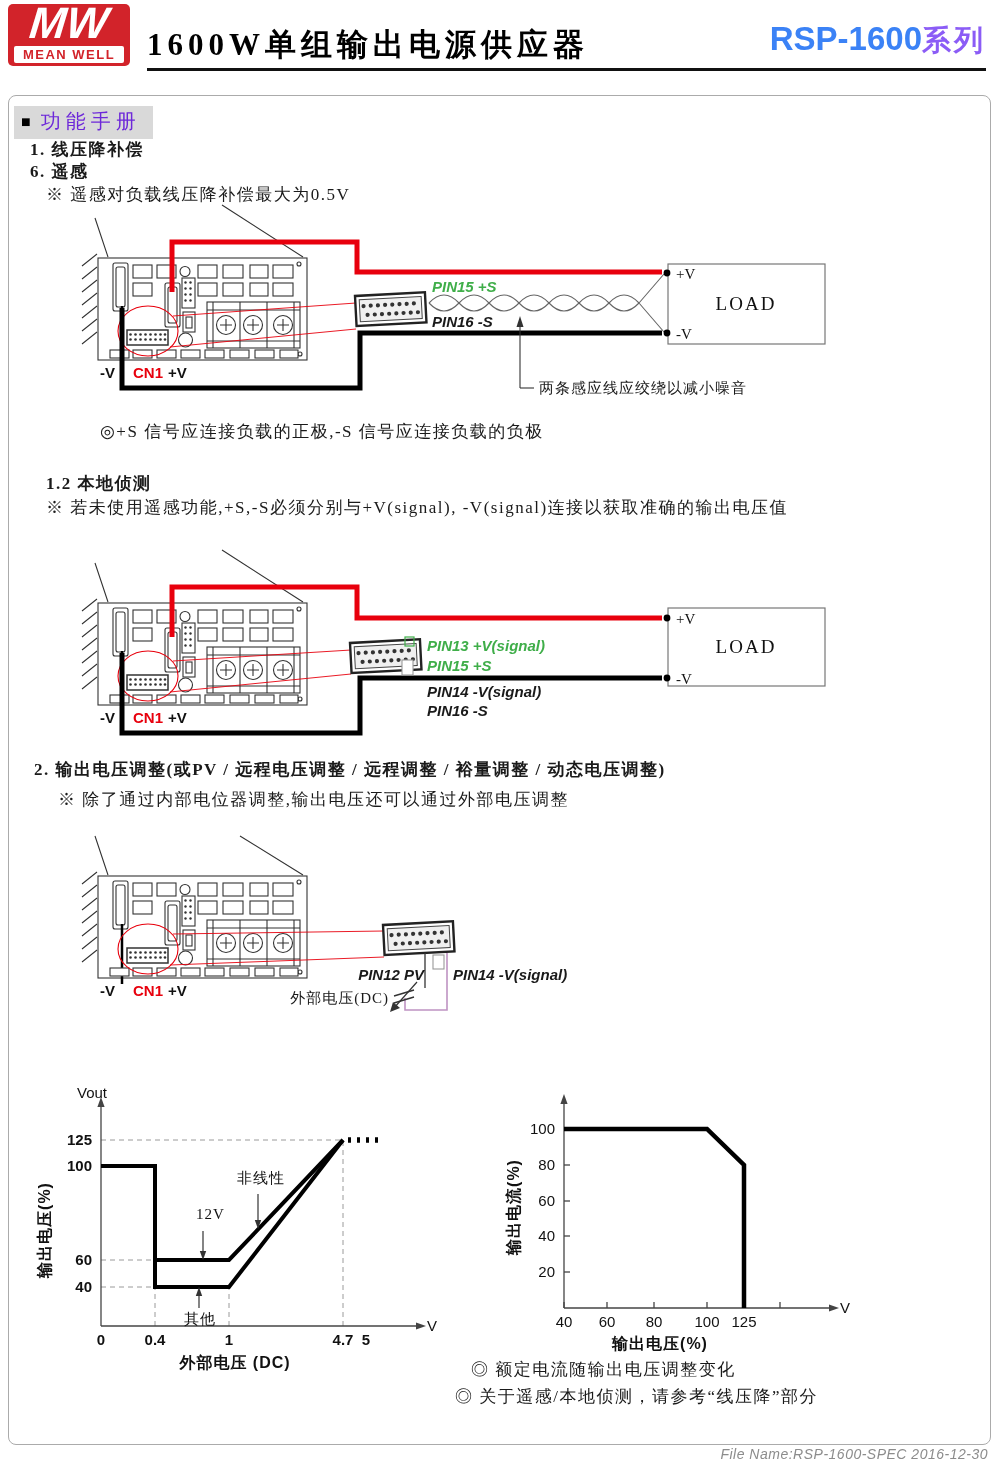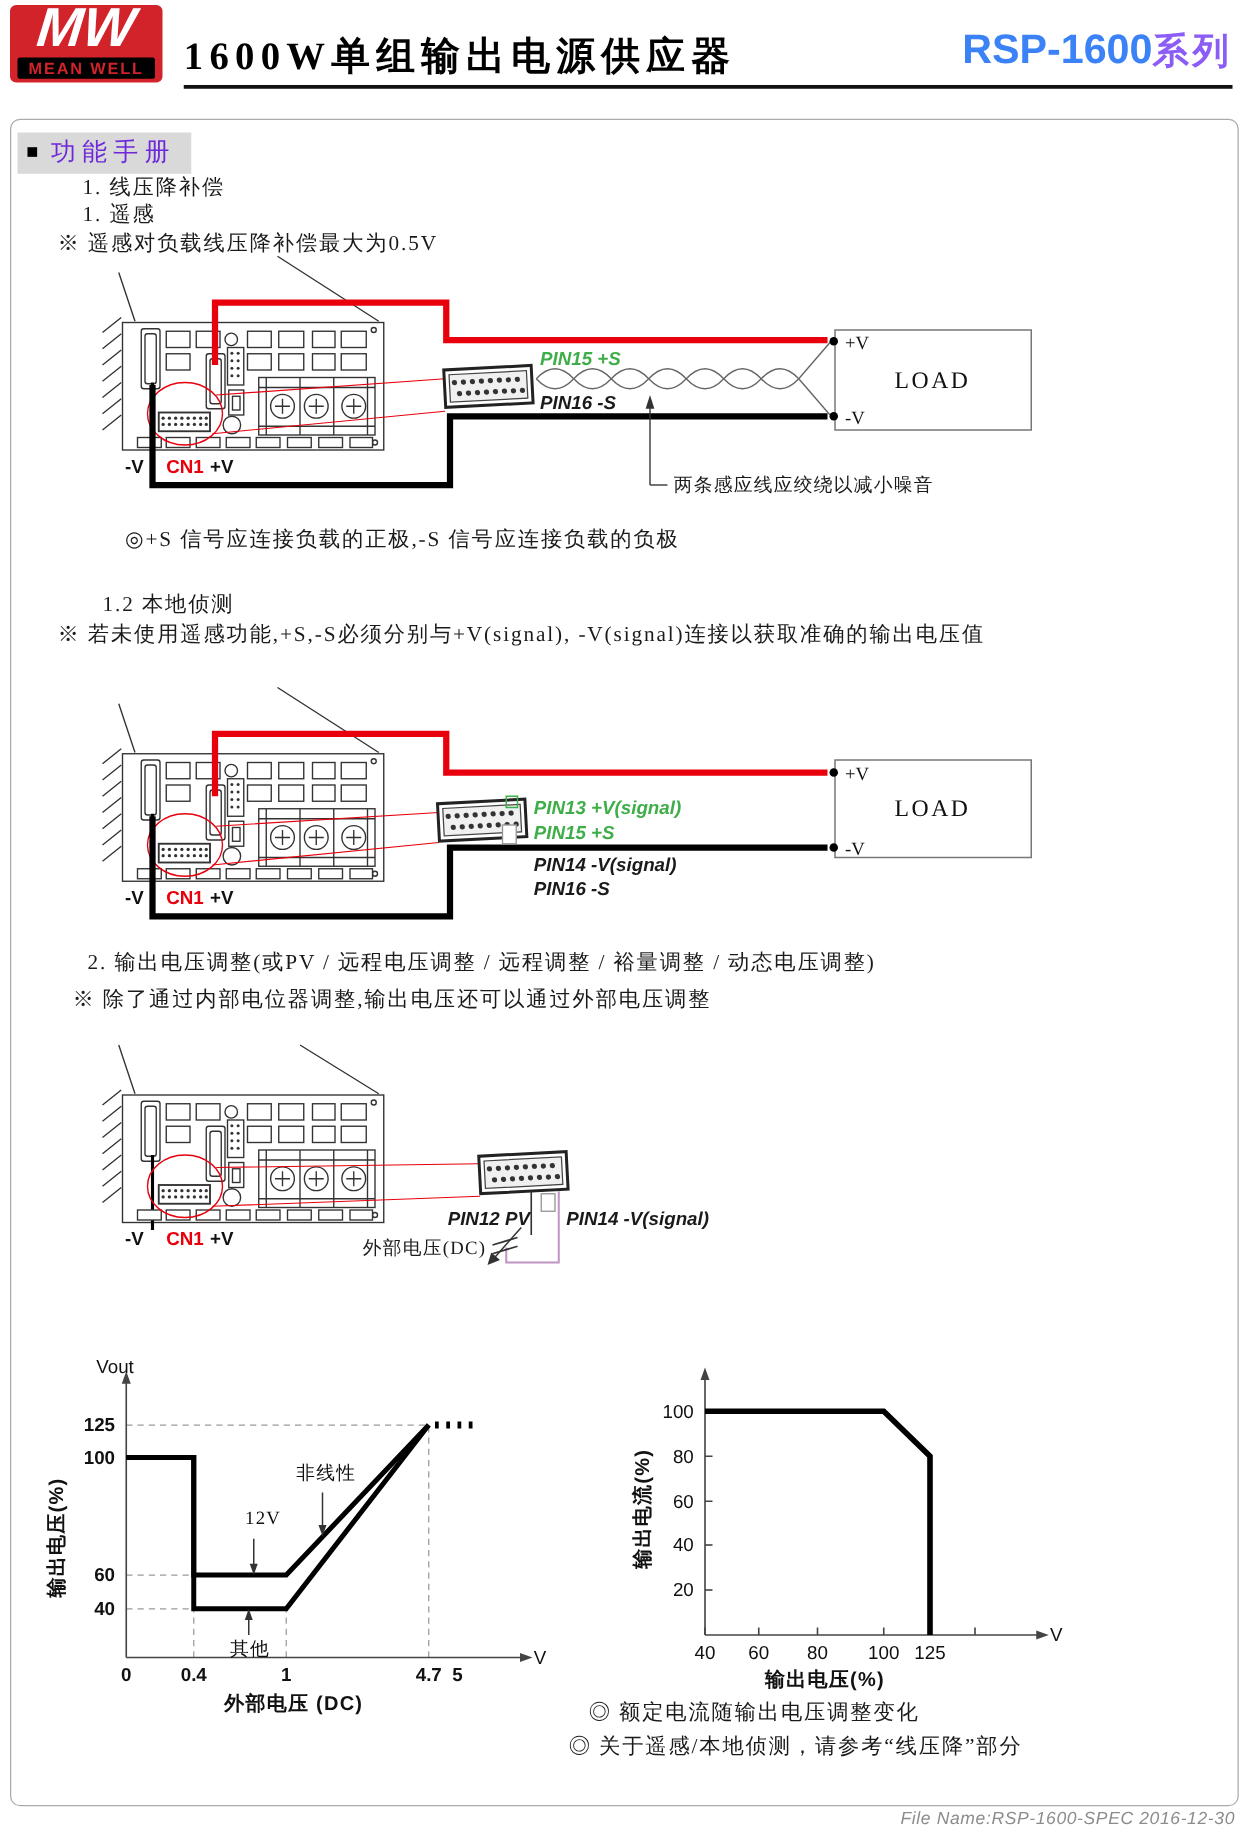--- a/index.html
+++ b/index.html
@@ -6,38 +6,38 @@
     --red:#e8000d; --green:#3fae49; --purple:#bf93c2; --brand:#d2232a;
     --hl:#d9d9d9; --frame:#ababab; --footer:#8c8c8c;
   }
   html,body{margin:0;padding:0;}
   body{width:1000px;height:1469px;position:relative;background:#fff;overflow:hidden;
        font-family:"Liberation Serif",serif;color:#1a1a1a;}
   
   #logo{position:absolute;left:8px;top:4px;width:122px;height:62px;background:var(--brand);border-radius:5px;}
   .logo-mw{position:absolute;left:0;right:0;top:-6px;text-align:center;color:#fff;
            font:italic 800 44px "Liberation Sans",sans-serif;transform:skewX(-6deg);}
-  .logo-brand{position:absolute;left:6px;top:42px;width:110px;height:17px;background:#000000;border-radius:2px;
+  .logo-brand{position:absolute;left:6px;top:42px;width:110px;height:17px;background:#ffffff;border-radius:2px;
            display:flex;align-items:center;justify-content:center;color:var(--brand);
            font:800 13px "Liberation Sans",sans-serif;letter-spacing:1.5px;}
   #title{position:absolute;left:147px;top:24px;font:700 31px "Liberation Serif",serif;letter-spacing:5px;color:#000;white-space:nowrap;}
   #series{position:absolute;right:14px;top:20px;white-space:nowrap;}
   .series-b{font:800 33px "Liberation Sans",sans-serif;color:#3b82f6;}
   .series-s{font:700 29px "Liberation Serif",serif;letter-spacing:3px;color:#8b5cf6;}
   #hrule{position:absolute;left:147px;top:68px;width:839px;height:3px;background:#111;}
   
   #frame{position:absolute;left:8px;top:95px;width:981px;height:1348px;border:1.5px solid var(--frame);border-radius:8px;}
   
   #sech{position:absolute;left:14px;top:106px;background:var(--hl);padding:2px 12px 4px 7px;
         display:flex;gap:10px;align-items:center;}
   .sq{font:400 16px "Liberation Sans",sans-serif;color:#000;}
   .sect{font:400 20px "Liberation Serif",serif;letter-spacing:5px;color:#6d28d9;}
   
   .tl{position:absolute;font:400 17px "Liberation Serif",serif;color:#1a1a1a;letter-spacing:1.5px;white-space:nowrap;}
-  .tl-b{font-weight:400;margin-left:36px;}
+  .tl-b{font-weight:700;}
   
   svg{position:absolute;pointer-events:none;}
   .ln{stroke:#333;stroke-width:1.1;fill:none;}
   .box{fill:#fff;stroke:#333;stroke-width:1.1;}
   .red-s{stroke:var(--red);}
   .t-pin{font:italic 600 15px "Liberation Sans",sans-serif;}
   .t-pin-g{fill:var(--green);}
   .t-pin-k{fill:#1a1a1a;}
   .t-load{font:400 19px "Liberation Serif",serif;letter-spacing:2px;fill:#111;}
   .t-v{font:400 15px "Liberation Serif",serif;fill:#111;}
@@ -66,21 +66,21 @@
 <div id="hrule"></div>
 
 <div id="frame"></div>
 
 <div id="sech">
   <span class="sq">■</span>
   <span class="sect">功能手册</span>
 </div>
 
 <div class="tl tl-b" style="left:30px;top:138px;">1. 线压降补偿</div>
-<div class="tl tl-b" style="left:30px;top:160px;">1. 遥感</div>
+<div class="tl tl-b" style="left:30px;top:160px;">6. 遥感</div>
 <div class="tl" style="left:46px;top:183px;font-family:Liberation Serif, serif;">※ 遥感对负载线压降补偿最大为0.5V</div>
 
 <svg id="diag1" style="left:0;top:195px;" width="1000" height="245" viewBox="0 195 1000 245">
   <defs>
     <g id="psu">
 
       <path class="ln" d="M2,16 L17,4 M2,29 L17,17 M2,42 L17,30 M2,55 L17,43 M2,68 L17,56 M2,81 L17,69 M2,94 L17,82"></path>
       <rect class="box" x="18" y="8" width="209" height="102"></rect>
       <circle class="ln" cx="219" cy="14" r="2"></circle>
         <circle class="ln" cx="220" cy="104" r="2"></circle>

